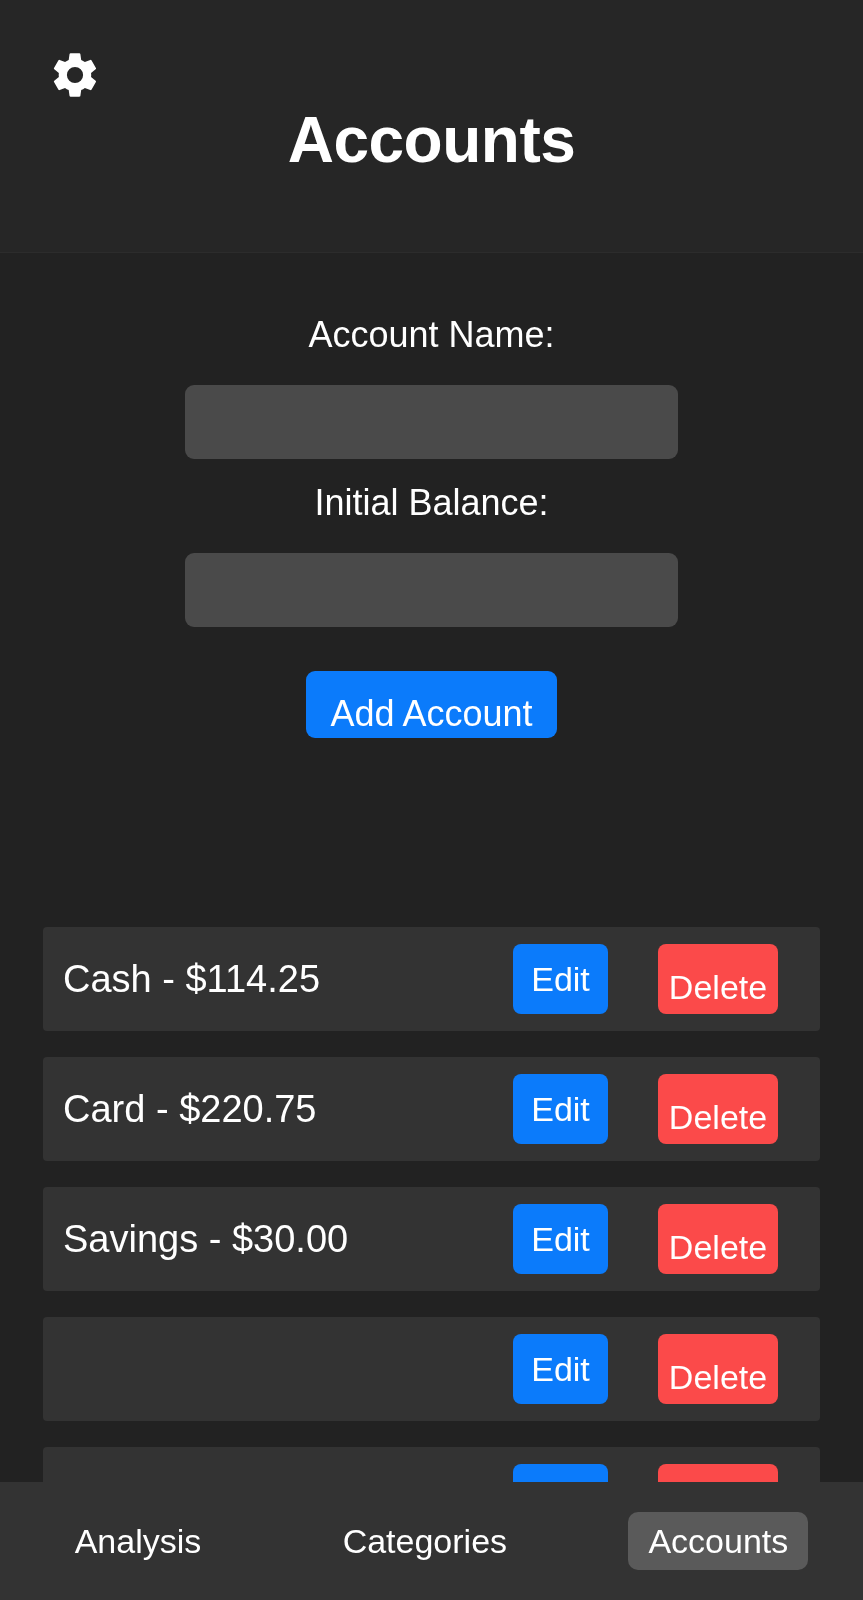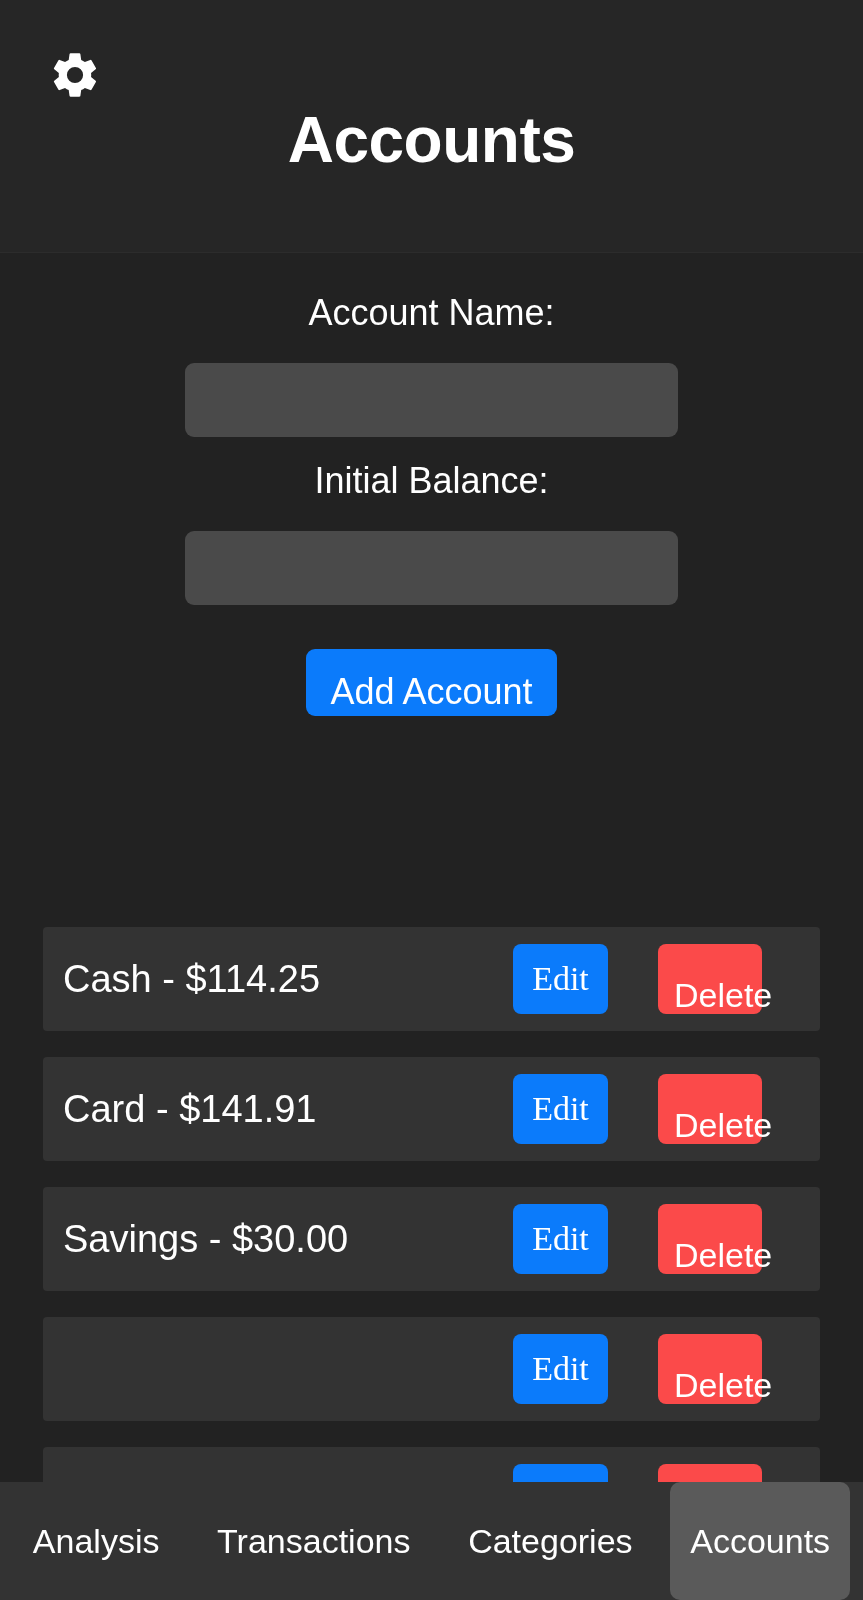--- a/index.html
+++ b/index.html
@@ -58,21 +58,21 @@
     left: 0;
     width: 863px;
   }
   .field-label {
     width: 863px;
     text-align: center;
     font-size: 36px;
     color: #ffffff;
     line-height: 1.0;
   }
-  .label-account-name { margin-top: 42px; }
+  .label-account-name { margin-top: 64px; }
   .label-initial-balance { margin-top: 26px; }
 
   .text-input {
     display: block;
     width: 493px;
     height: 74px;
     margin: 32px auto 0 auto;
     background: #4a4a4a;
     border: none;
     border-radius: 9px;
@@ -133,53 +133,54 @@
   .row-edit-btn {
     position: absolute;
     left: 470px;
     top: 17px;
     width: 95px;
     height: 70px;
     background: #0b7bfb;
     border: none;
     border-radius: 8px;
     color: #ffffff;
-    font-family: Liberation Serif, serif;
+    font-family: Liberation Sans, sans-serif;
     font-size: 34px;
     line-height: 70px;
     text-align: center;
     padding: 0;
     cursor: pointer;
   }
   .row-delete-btn {
     position: absolute;
     left: 615px;
     top: 17px;
-    width: 104px;
+    width: 120px;
     height: 70px;
     background: #fb4a4a;
     border: none;
     border-radius: 8px;
     color: #ffffff;
     font-family: "Liberation Sans", sans-serif;
     font-size: 34px;
     line-height: 70px;
     text-align: center;
-    padding: 16px;
+    padding: 8px;
     cursor: pointer;
   }
 
   
   .bottom-nav {
     position: absolute;
     bottom: 0; left: 0;
     width: 863px;
     height: 118px;
     background: #333333;
     display: flex;
+    align-items: center;
     justify-content: space-around;
     padding: 0 4px;
     box-sizing: border-box;
     z-index: 5;
   }
   .nav-tab {
     font-size: 34px;
     color: #ffffff;
     padding: 12px 20px;
     border-radius: 10px;
@@ -218,21 +219,21 @@
   <button class="add-account-btn">Add Account</button>
 </div>
 
 <div class="account-list" id="account-list">
     <div class="account-row">
       <span class="account-label">Cash - $114.25</span>
       <button class="row-edit-btn">Edit</button>
       <button class="row-delete-btn">Delete</button>
     </div>
     <div class="account-row">
-      <span class="account-label">Card - $141.91</span>
+      <span class="account-label">Card - $220.75</span>
       <button class="row-edit-btn">Edit</button>
       <button class="row-delete-btn">Delete</button>
     </div>
     <div class="account-row">
       <span class="account-label">Savings - $30.00</span>
       <button class="row-edit-btn">Edit</button>
       <button class="row-delete-btn">Delete</button>
     </div>
     <div class="account-row">
       <button class="row-edit-btn">Edit</button>
@@ -240,16 +241,15 @@
     </div>
     <div class="account-row">
       <span class="account-label"></span>
       <button class="row-edit-btn">Edit</button>
       <button class="row-delete-btn">Delete</button>
     </div>
   </div>
 
 <div class="bottom-nav" id="bottom-nav">
     <button class="nav-tab">Analysis</button>
-    <button class="nav-tab">Transactions</button>
     <button class="nav-tab">Categories</button>
     <button class="nav-tab active">Accounts</button>
   </div>
 
 </body></html>

